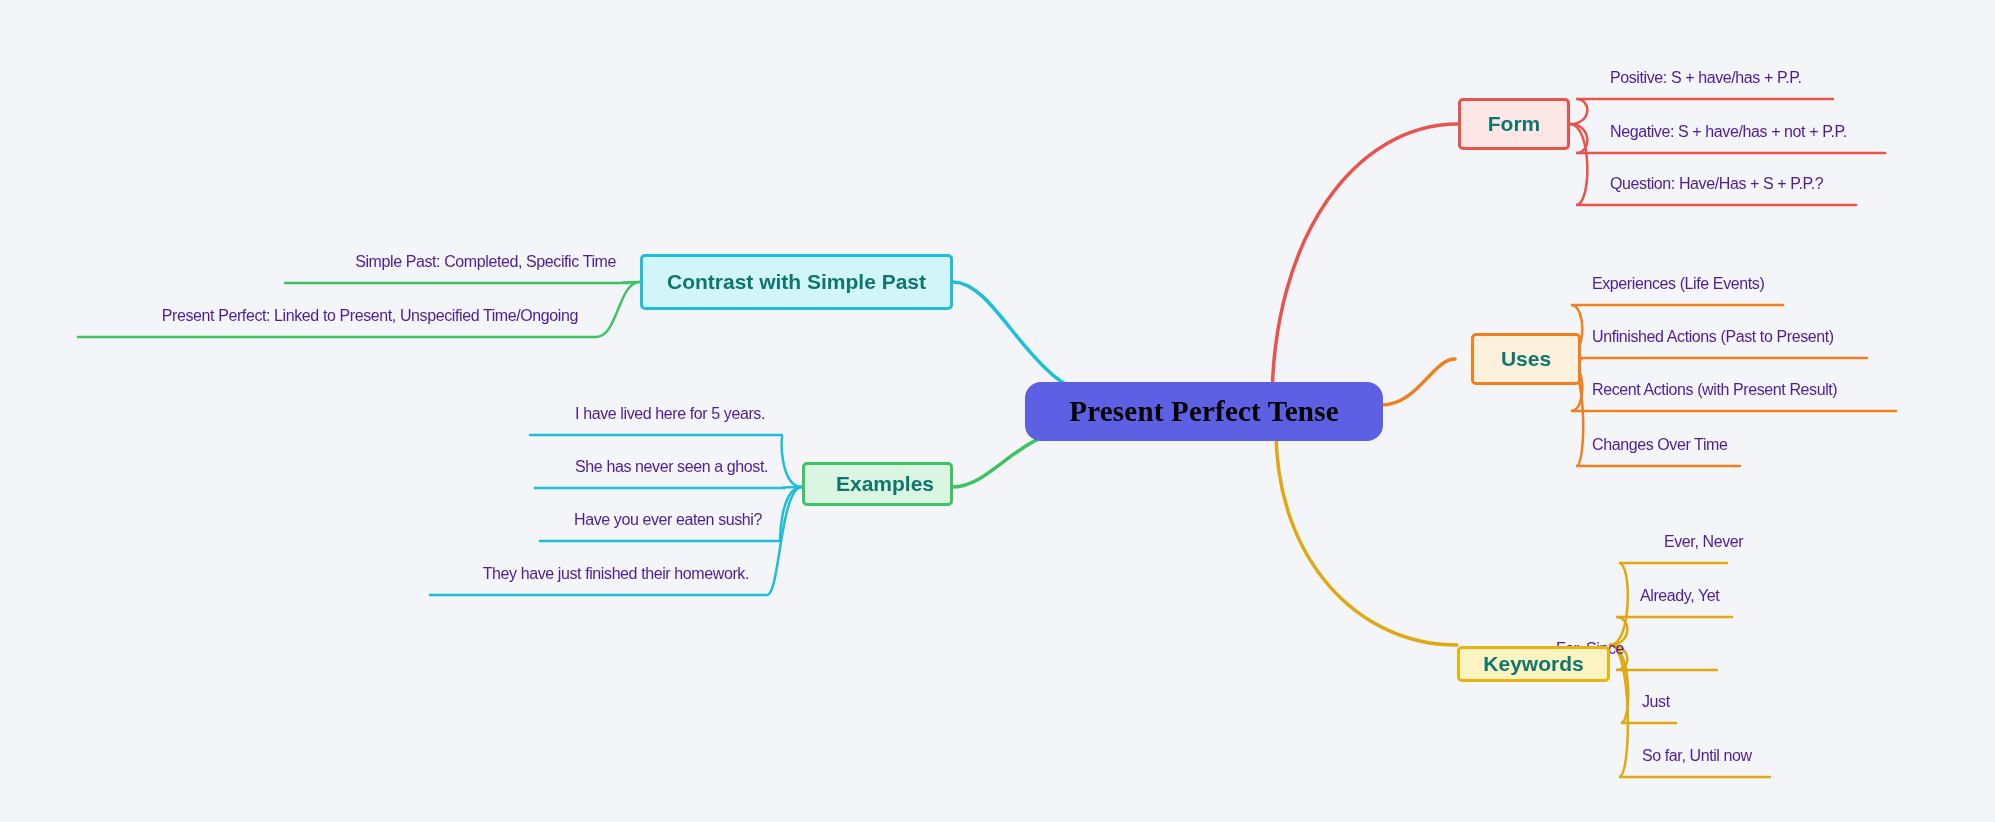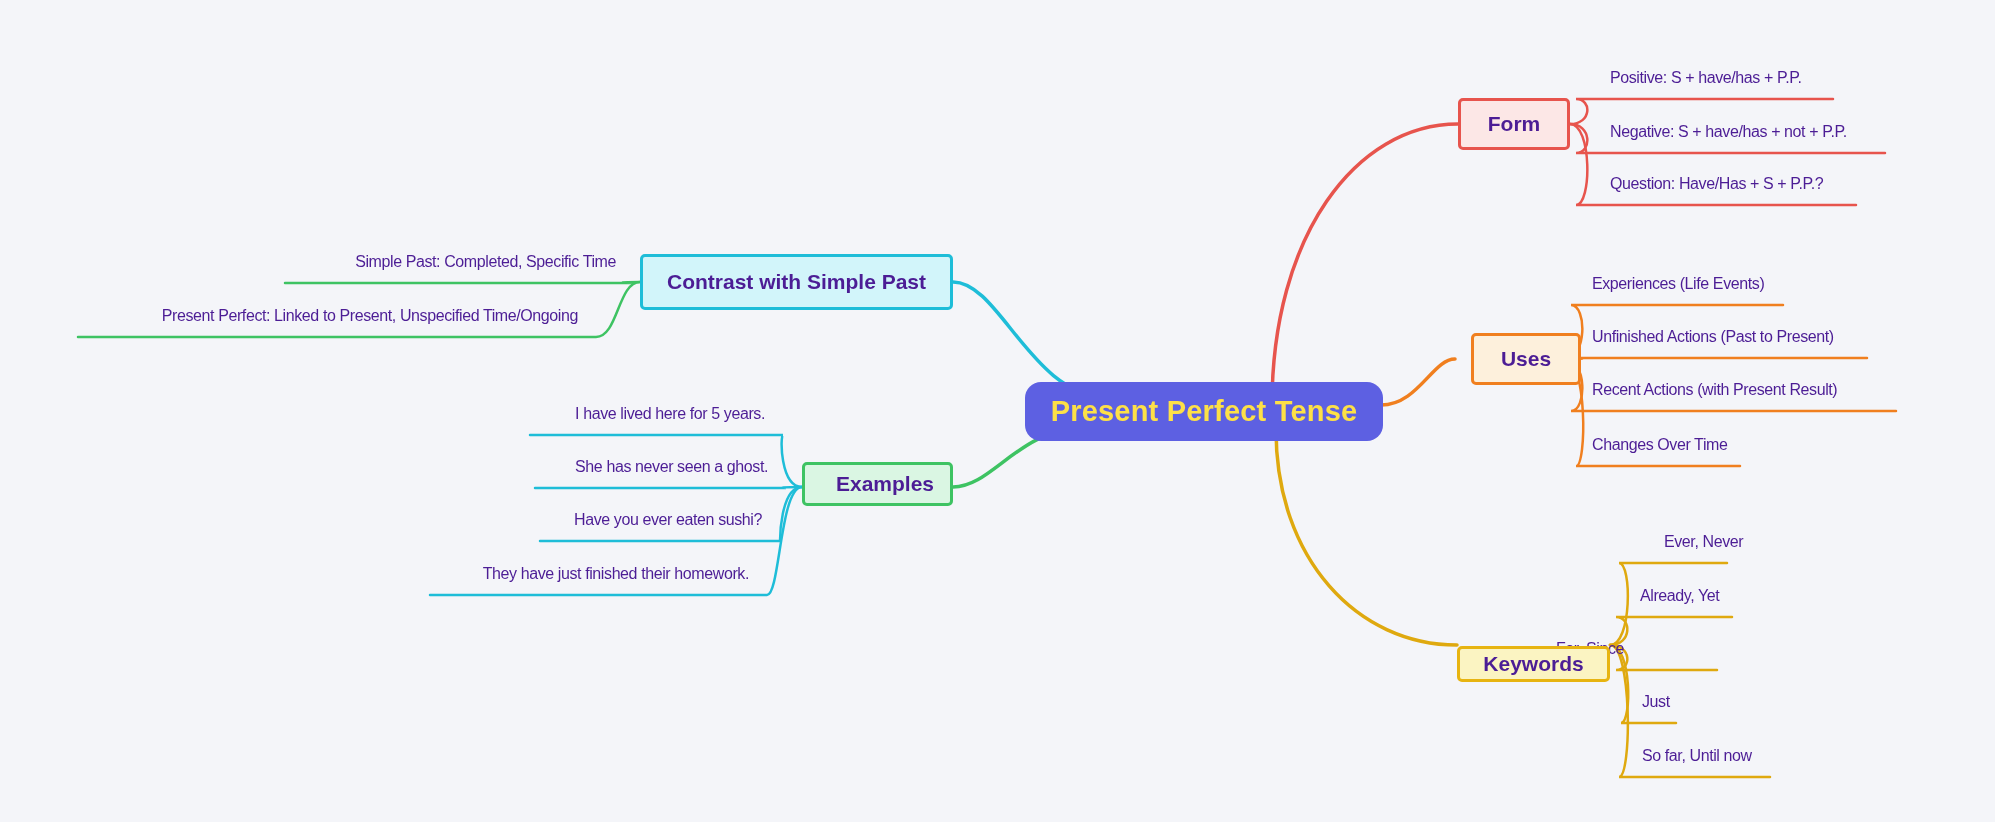--- a/index.html
+++ b/index.html
@@ -18,21 +18,21 @@
     color:#fff;font-weight:bold;font-size:29px;
     white-space:nowrap;
     letter-spacing:0.2px;
   }
   .mm-node{
     position:absolute;
     display:flex;align-items:center;justify-content:center;
     border-radius:5px;
     border-style:solid;border-width:3px;
     box-sizing:border-box;
-    font-weight:bold;font-size:21px;color:#4c1d95;
+    font-weight:bold;font-size:21px;color:#0f766e;
     white-space:nowrap;
   }
   .mm-leaf{
     position:absolute;
     height:28px;line-height:28px;
     font-size:16px;color:#4c1d95;
     letter-spacing:-0.4px;
     white-space:nowrap;
   }
 </style>
@@ -58,21 +58,21 @@
       <path d="M1610,645 C1632,645 1632,777 1619,777 L1770,777" stroke="#dfa90f" stroke-width="2.5" stroke-linecap="round" fill="none"></path>
       <path d="M1110,398 C1031.5,398 1000.1,282 953,282" stroke="#1ebdd8" stroke-width="3.5" stroke-linecap="round" fill="none"></path>
       <path d="M640,282 C618,282 618,283 634,283 L285,283" stroke="#3ec363" stroke-width="2.5" stroke-linecap="round" fill="none"></path>
       <path d="M640,282 C618,282 618,337 596,337 L78,337" stroke="#3ec363" stroke-width="2.5" stroke-linecap="round" fill="none"></path>
       <path d="M1085,428 C1019,428 992.6,487 953,487" stroke="#3ec363" stroke-width="3.5" stroke-linecap="round" fill="none"></path>
       <path d="M802,487 C780,487 780,435 783,435 L530,435" stroke="#1ebdd8" stroke-width="2.5" stroke-linecap="round" fill="none"></path>
       <path d="M802,487 C780,487 780,488 786,488 L535,488" stroke="#1ebdd8" stroke-width="2.5" stroke-linecap="round" fill="none"></path>
       <path d="M802,487 C780,487 780,541 780,541 L540,541" stroke="#1ebdd8" stroke-width="2.5" stroke-linecap="round" fill="none"></path>
       <path d="M802,487 C780,487 780,595 767,595 L430,595" stroke="#1ebdd8" stroke-width="2.5" stroke-linecap="round" fill="none"></path>
     </svg>
-  <div class="mm-root" style="left: 1025px; top: 382px; width: 358px; height: 59px; background: rgb(93, 96, 226); color: #fde047;">Present Perfect Tense</div>
+  <div class="mm-root" style="left: 1025px; top: 382px; width: 358px; height: 59px; background: rgb(93, 96, 226); color: #000000; font-family: Liberation Serif, serif;">Present Perfect Tense</div>
 <div class="mm-leaf" style="top: 64px; left: 1610px;">Positive: S + have/has + P.P.</div>
     <div class="mm-leaf" style="top: 118px; left: 1610px;">Negative: S + have/has + not + P.P.</div>
     <div class="mm-leaf" style="top: 170px; left: 1610px; text-align: center;">Question: Have/Has + S + P.P.?</div>
     <div class="mm-node" style="left: 1458px; top: 98px; width: 112px; height: 52px; border-color: rgb(231, 84, 77); background: rgb(252, 231, 230);">Form</div>
     <div class="mm-leaf" style="top: 270px; left: 1592px;">Experiences (Life Events)</div>
     <div class="mm-leaf" style="top: 323px; left: 1592px;">Unfinished Actions (Past to Present)</div>
     <div class="mm-leaf" style="top: 376px; left: 1592px;">Recent Actions (with Present Result)</div>
     <div class="mm-leaf" style="top: 431px; left: 1592px;">Changes Over Time</div>
     <div class="mm-node" style="left: 1455px; top: 333px; width: 110px; height: 52px; border-color: rgb(240, 127, 31); background: rgb(253, 240, 220); margin-left: 16px;">Uses</div>
     <div class="mm-leaf" style="top: 528px; left: 1640px; margin-left: 24px;">Ever, Never</div>

